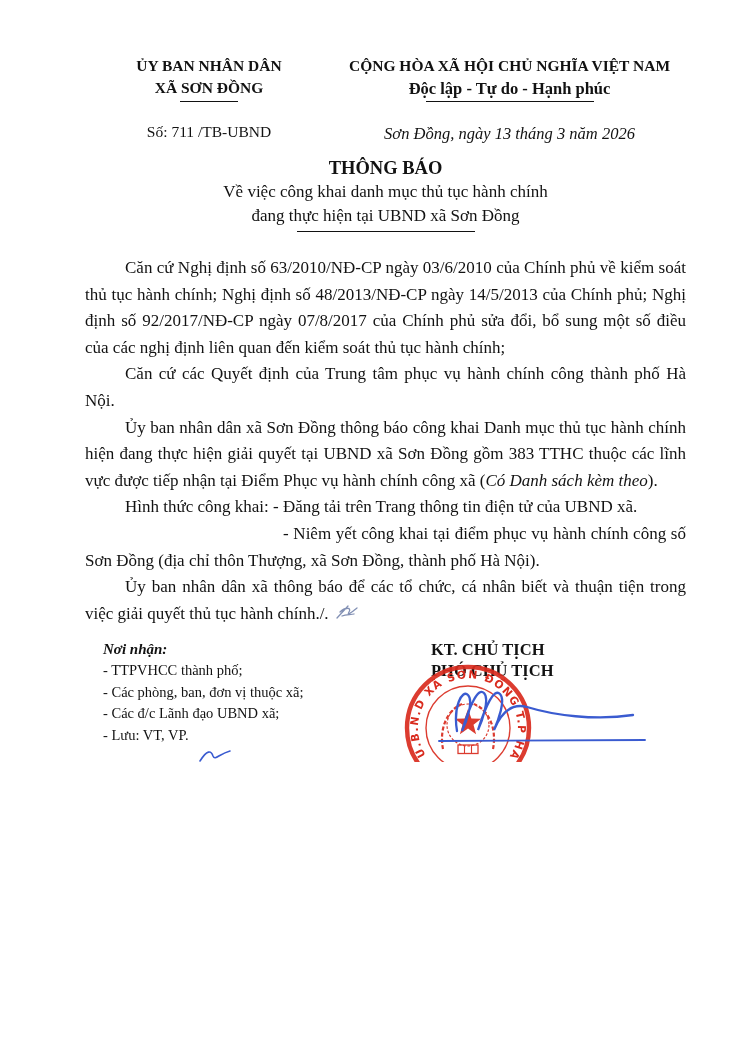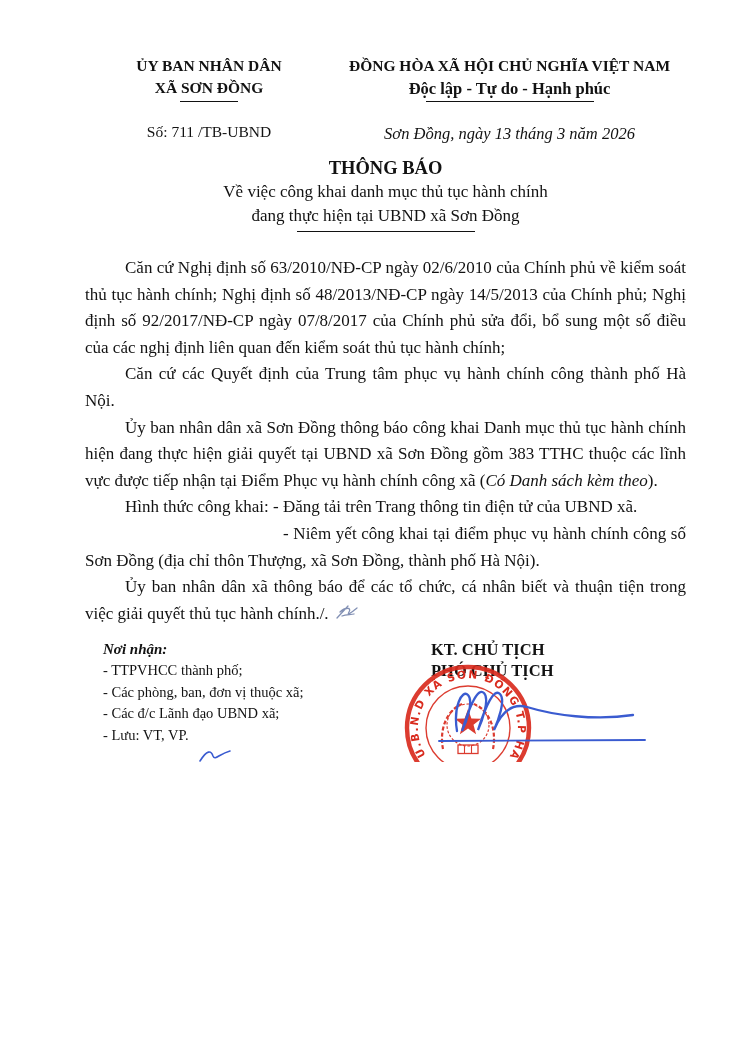--- a/index.html
+++ b/index.html
@@ -57,36 +57,36 @@
 <div class="page">
 
   <div class="header">
     <div class="header-left">
       <div class="org-line1">ỦY BAN NHÂN DÂN</div>
       <div class="org-line2">XÃ SƠN ĐỒNG</div>
       <div class="org-underline"></div>
       <div class="doc-number">Số: 711  /TB-UBND</div>
     </div>
     <div class="header-right">
-      <div class="national-line">ĐỒNG HÒA XÃ HỘI CHỦ NGHĨA VIỆT NAM</div>
+      <div class="national-line">CỘNG HÒA XÃ HỘI CHỦ NGHĨA VIỆT NAM</div>
       <div class="motto">Độc lập - Tự do - Hạnh phúc</div>
       <div class="motto-underline"></div>
       <div class="date-line">Sơn Đồng, ngày 13  tháng 3   năm 2026</div>
     </div>
   </div>
 
   <div class="title-block">
     <div class="title-main">THÔNG BÁO</div>
     <div class="title-sub">Về việc công khai danh mục thủ tục hành chính</div>
     <div class="title-sub">đang thực hiện tại UBND xã Sơn Đồng</div>
     <div class="title-underline"></div>
   </div>
 
   <div class="body-text">
-    <p>Căn cứ Nghị định số 63/2010/NĐ-CP ngày 02/6/2010 của Chính phủ về kiểm soát thủ tục hành chính; Nghị định số 48/2013/NĐ-CP ngày 14/5/2013 của Chính phủ; Nghị định số 92/2017/NĐ-CP ngày 07/8/2017 của Chính phủ sửa đổi, bổ sung một số điều của các nghị định liên quan đến kiểm soát thủ tục hành chính;</p>
+    <p>Căn cứ Nghị định số 63/2010/NĐ-CP ngày 03/6/2010 của Chính phủ về kiểm soát thủ tục hành chính; Nghị định số 48/2013/NĐ-CP ngày 14/5/2013 của Chính phủ; Nghị định số 92/2017/NĐ-CP ngày 07/8/2017 của Chính phủ sửa đổi, bổ sung một số điều của các nghị định liên quan đến kiểm soát thủ tục hành chính;</p>
     <p>Căn cứ các Quyết định của Trung tâm phục vụ hành chính công thành phố Hà Nội.</p>
     <p><span>Ủy ban nhân dân xã Sơn Đồng thông báo công khai Danh mục thủ tục hành chính hiện đang thực hiện giải quyết tại UBND xã Sơn Đồng gồm 383 TTHC thuộc các lĩnh vực được tiếp nhận tại Điểm Phục vụ hành chính công xã (</span><span class="italic">Có Danh sách kèm theo</span><span>).</span></p>
     <p>Hình thức công khai: - Đăng tải trên Trang thông tin điện tử của UBND xã.</p>
     <p class="deep-indent">- Niêm yết công khai tại điểm phục vụ hành chính công số Sơn Đồng (địa chỉ thôn Thượng, xã Sơn Đồng, thành phố Hà Nội).</p>
     <p><span>Ủy ban nhân dân xã thông báo để các tổ chức, cá nhân biết và thuận tiện trong việc giải quyết thủ tục hành chính./.</span><svg class="initials-mark" width="28" height="18" viewBox="0 0 28 18">
           <path d="M4,15 L15,3 M7,9 C12,4 19,4 16,9 C13,14 20,8 24,5 M9,13 C13,11 18,12 21,11" stroke="#8290b4" stroke-width="1.3" fill="none" stroke-linecap="round"></path>
         </svg></p>
   </div>
 
   <div class="footer">

